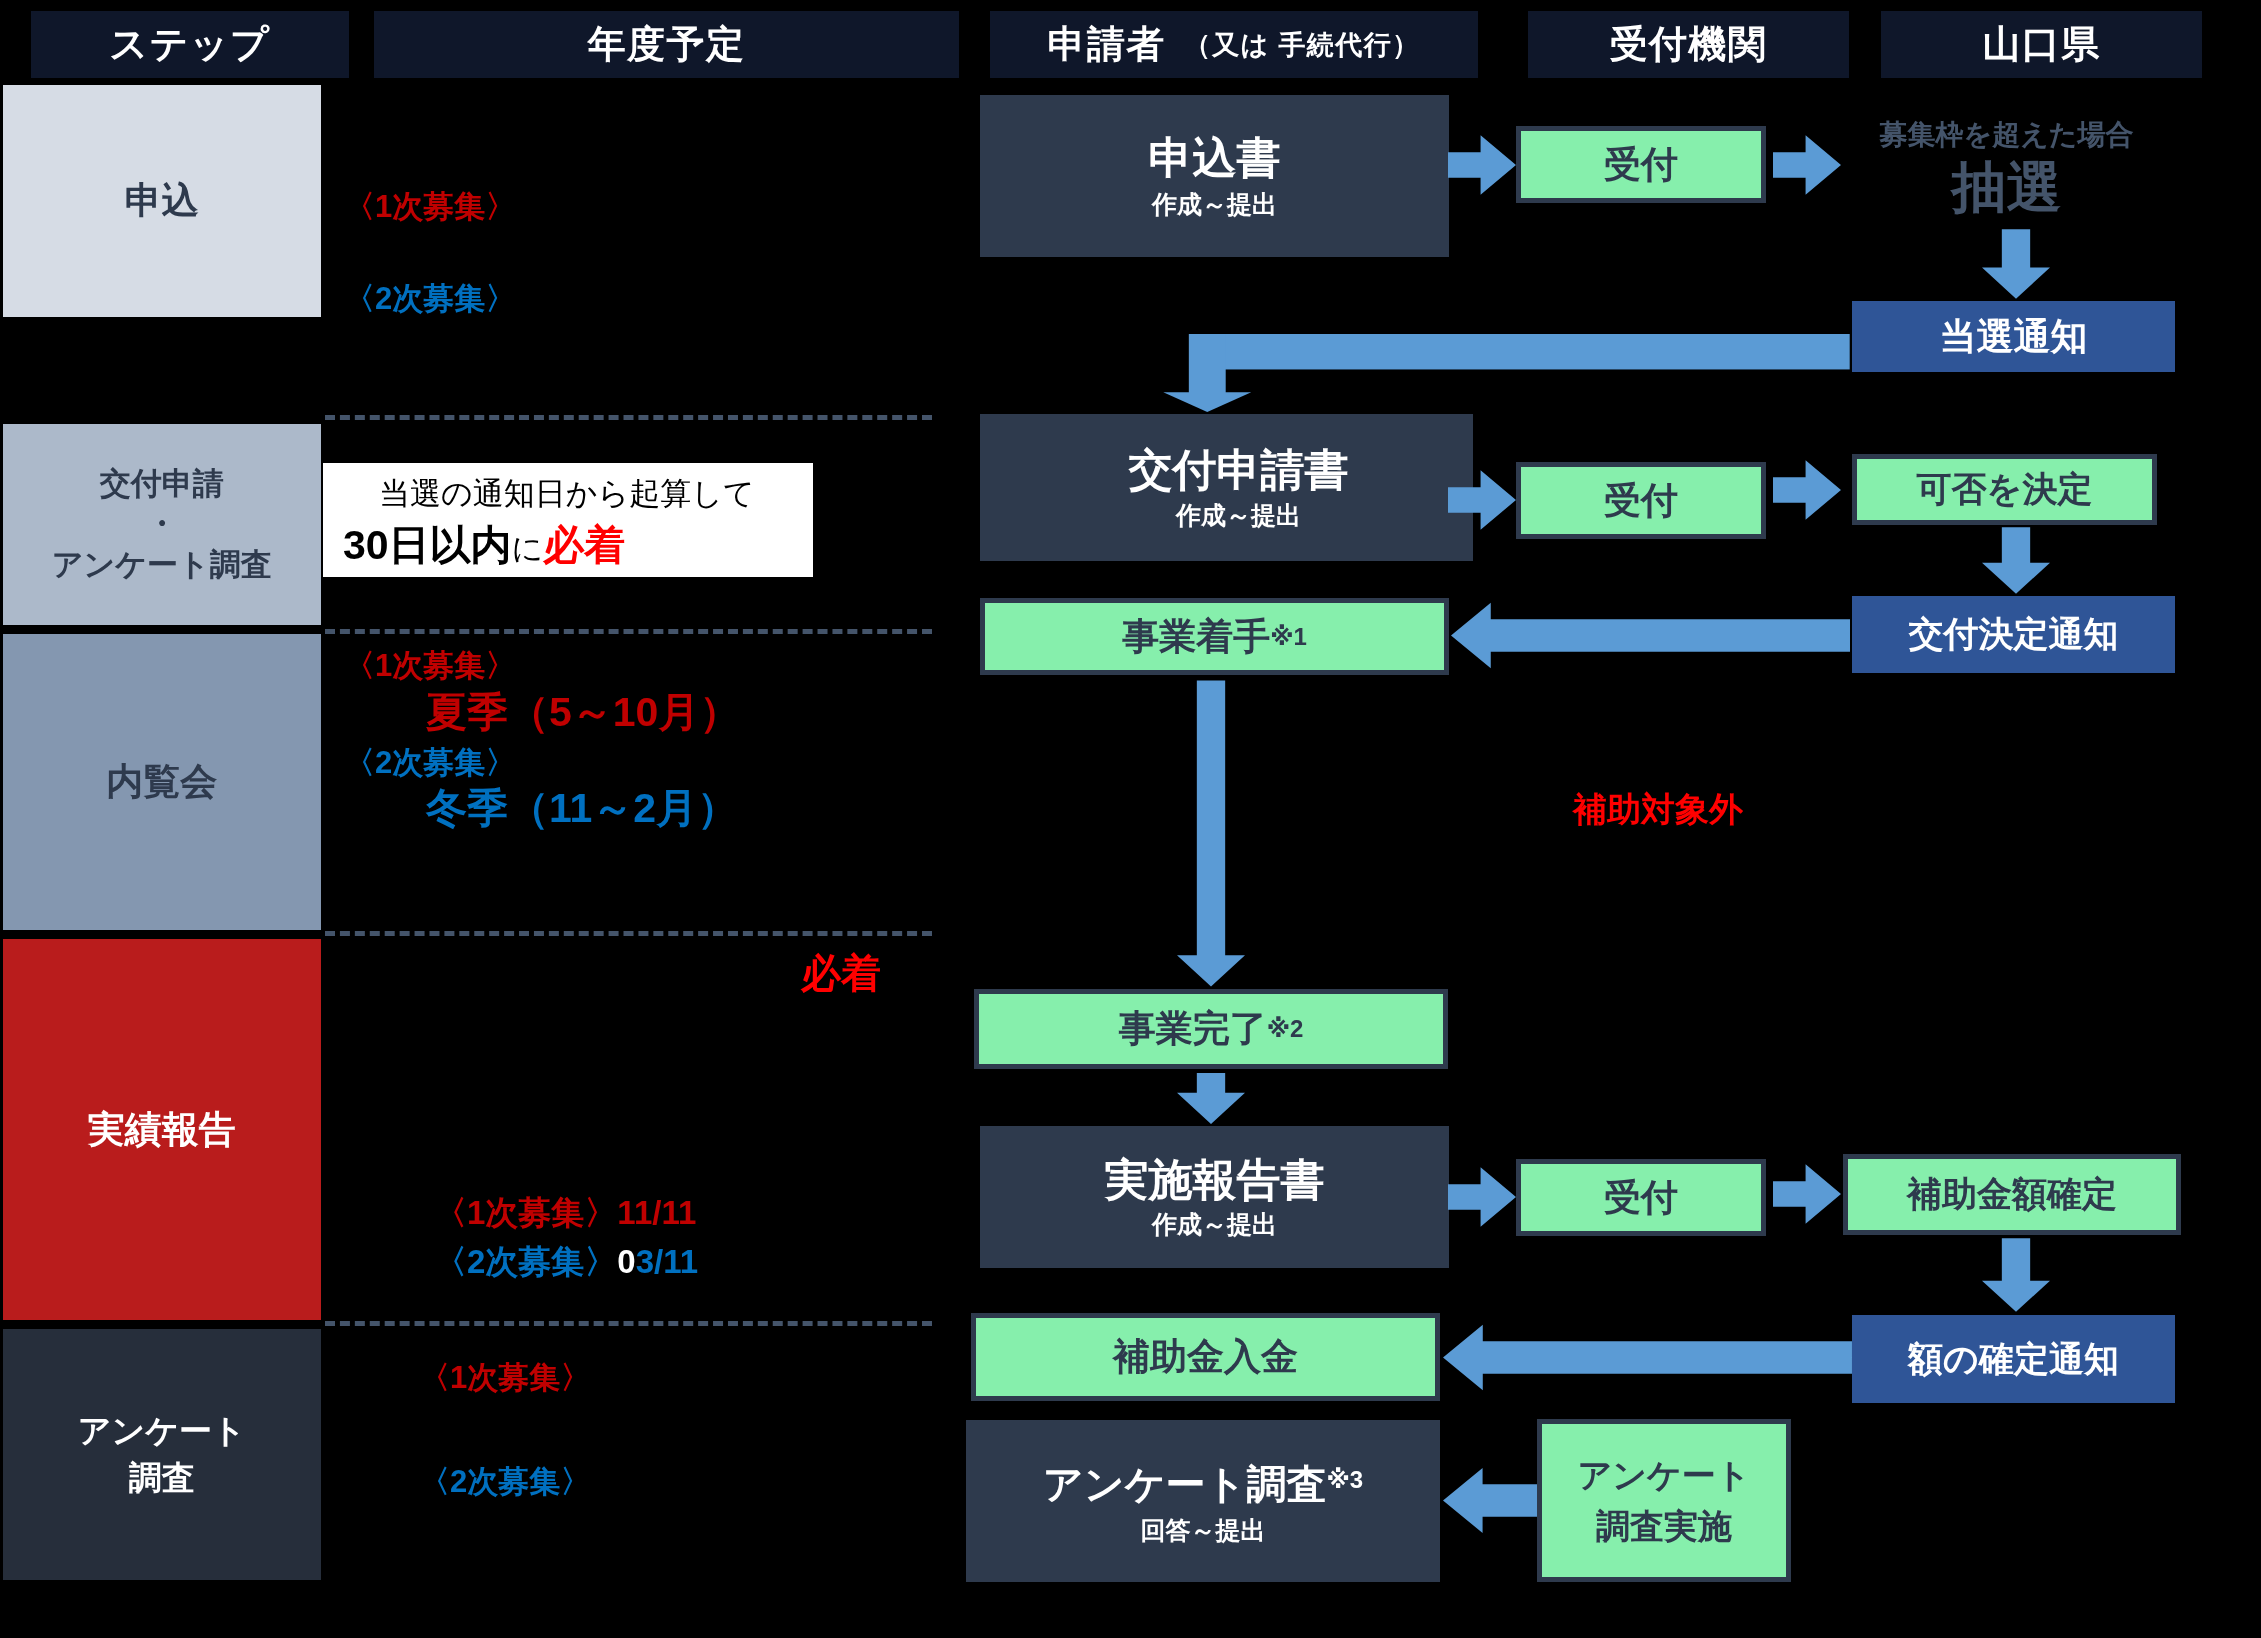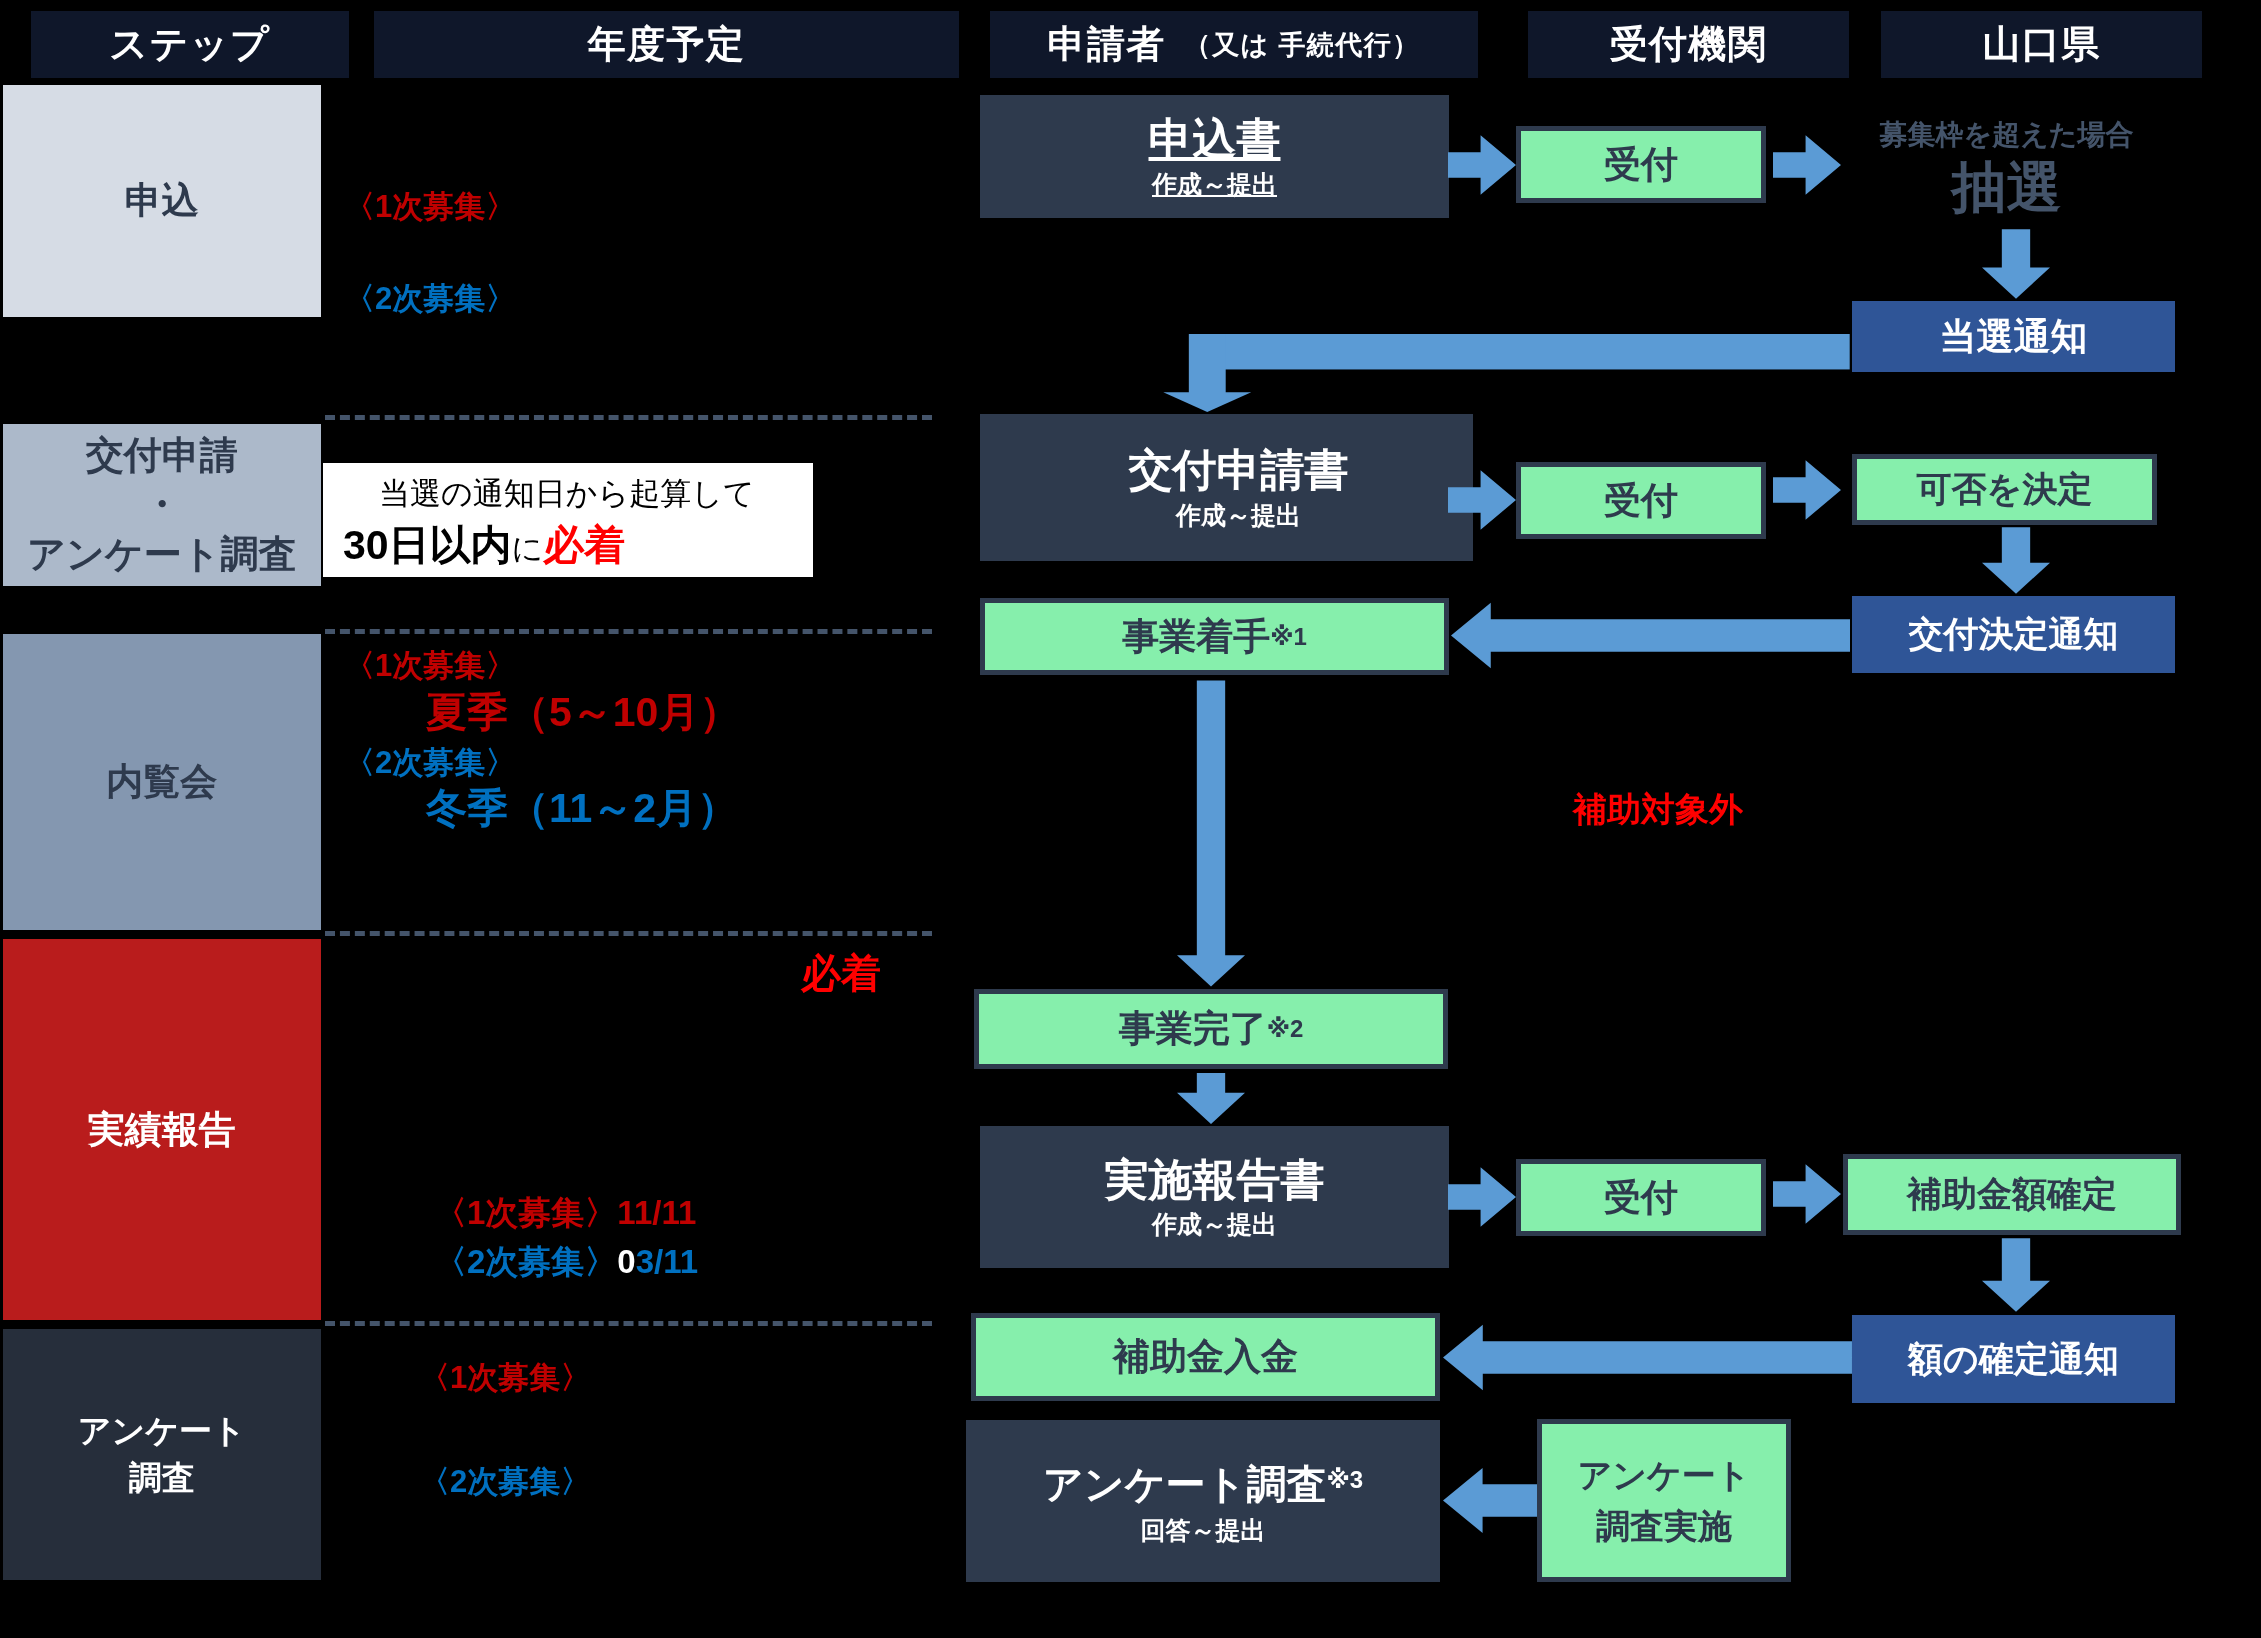--- a/index.html
+++ b/index.html
@@ -52,21 +52,21 @@
   <div class="abs flexc hdr" style="left:1500px;top:11.4px;width:321px;height:67px;">
       <span>受付機関</span>
     </div>
   <div class="abs flexc hdr" style="left:1853px;top:11.4px;width:321px;height:67px;">
       <span>山口県</span>
     </div>
 
   <div class="abs flexc leftbox light" style="top:85px;height:232px;font-size:37px;">
       <span>申込</span>
     </div>
-  <div class="abs flexc col leftbox mid" style="top:424px;height:162px;font-size:38px;line-height:1.3;">
+  <div class="abs flexc col leftbox mid" style="top:424px;height:201px;font-size:31px;line-height:1.3;">
     <span>交付申請</span>
     <span>・</span>
     <span>アンケート調査</span>
   </div>
   <div class="abs flexc leftbox mid2" style="top:634px;height:296px;font-size:37px;">
       <span>内覧会</span>
     </div>
   <div class="abs flexc leftbox dark25" style="top:939px;height:381px;font-size:37px;">
       <span>実績報告</span>
     </div>
@@ -98,21 +98,21 @@
   <div class="abs bred" style="left:801px;top:946px;font-size:40px;font-weight:bold;"><span>必着</span></div>
 
   <div class="abs lbl red" style="left:434px;top:1191px;font-size:33px;"><span>〈1次募集〉11/11</span></div>
   <div class="abs lbl" style="left:434px;top:1240px;font-size:33px;">
     <span class="blue">〈2次募集〉</span><span class="white">0</span><span class="blue">3/11</span>
   </div>
 
   <div class="abs lbl red" style="left:419px;top:1357px;"><span>〈1次募集〉</span></div>
   <div class="abs lbl blue" style="left:419px;top:1461px;"><span>〈2次募集〉</span></div>
 
-  <div class="abs flexc col darkbox" style="left:980px;top:95px;width:469px;height:123px;gap:5px;text-decoration:underline;">
+  <div class="abs flexc col darkbox" style="left:980px;top:95px;width:469px;height:162px;gap:5px;">
     <span class="boxtitle">申込書</span>
     <span class="boxsub">作成～提出</span>
   </div>
 
   <svg class="abs arrow" style="left:1448px;top:131px;" width="68" height="68" viewBox="0 0 96 96">
       <polygon points="0,30 46,30 46,6 96,48 46,90 46,66 0,66" fill="#5B9BD5"></polygon>
     </svg>
 
   <div class="abs flexc whitebox" style="left:1516px;top:126px;width:250px;height:77px;font-size:37px;">
       <span>受付</span>

